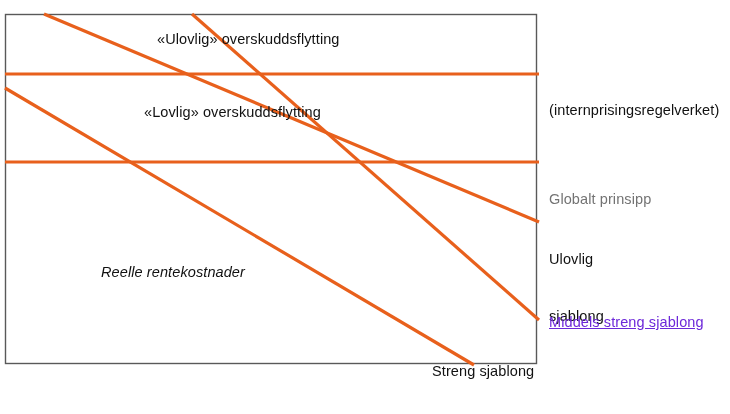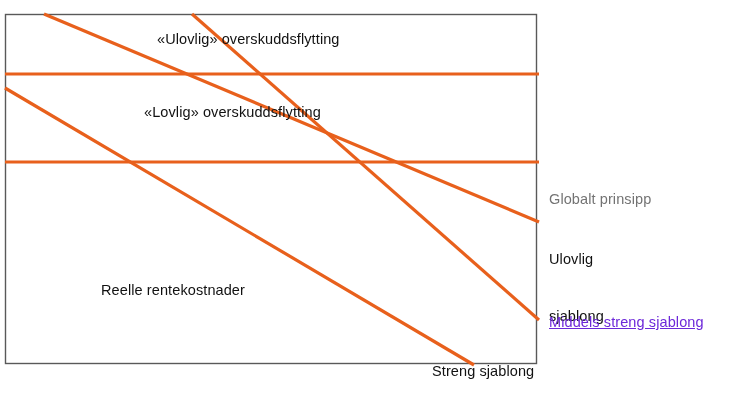--- a/index.html
+++ b/index.html
@@ -45,21 +45,21 @@
     text-align: left;
   }
 
   .label-inner {
     text-align: left;
   }
 
   
   #caption-ulovlig { left: 157px; top: 30px; }
   #caption-lovlig  { left: 144px; top: 103px; }
-  #caption-reelle  { left: 101px; top: 243px; }
+  #caption-reelle  { left: 101px; top: 225px; font-style: italic; }
 
   
   #label-armlengde { left: 549px; top: 63px; }
   #label-globalt   { left: 549px; top: 154px; }
   #label-lempelig  { left: 549px; top: 212px; }
   #label-middels   { left: 549px; top: 313px; }
   #label-streng    { left: 432px; top: 362px; }
 </style>
 </head>
 <body>
@@ -83,20 +83,21 @@
 
   <div class="label label-inner" id="caption-ulovlig" style="color: rgb(17, 17, 17);">«Ulovlig» overskuddsflytting</div>
 
   <div class="label label-inner" id="caption-lovlig" style="color: rgb(17, 17, 17);">«Lovlig» overskuddsflytting</div>
 
   <div class="label label-inner" id="caption-reelle" style="color: rgb(17, 17, 17);">
     <div>Reelle rentekostnader</div>
   </div>
 
   <div class="label label-right" id="label-armlengde" style="color: rgb(17, 17, 17);">
+    <div>(internprisingsregelverket)</div>
   </div>
 
   <div class="label label-right" id="label-globalt" style="color: #737373; margin-top: 36px;">Globalt prinsipp</div>
 
   <div class="label label-right" id="label-lempelig" style="color: rgb(17, 17, 17);">
     <div>Ulovlig</div>
     <div>sjablong</div>
   </div>
 
   <div class="label label-right" id="label-middels" style="color: #6d28d9; text-decoration: underline;">Middels streng sjablong</div>

